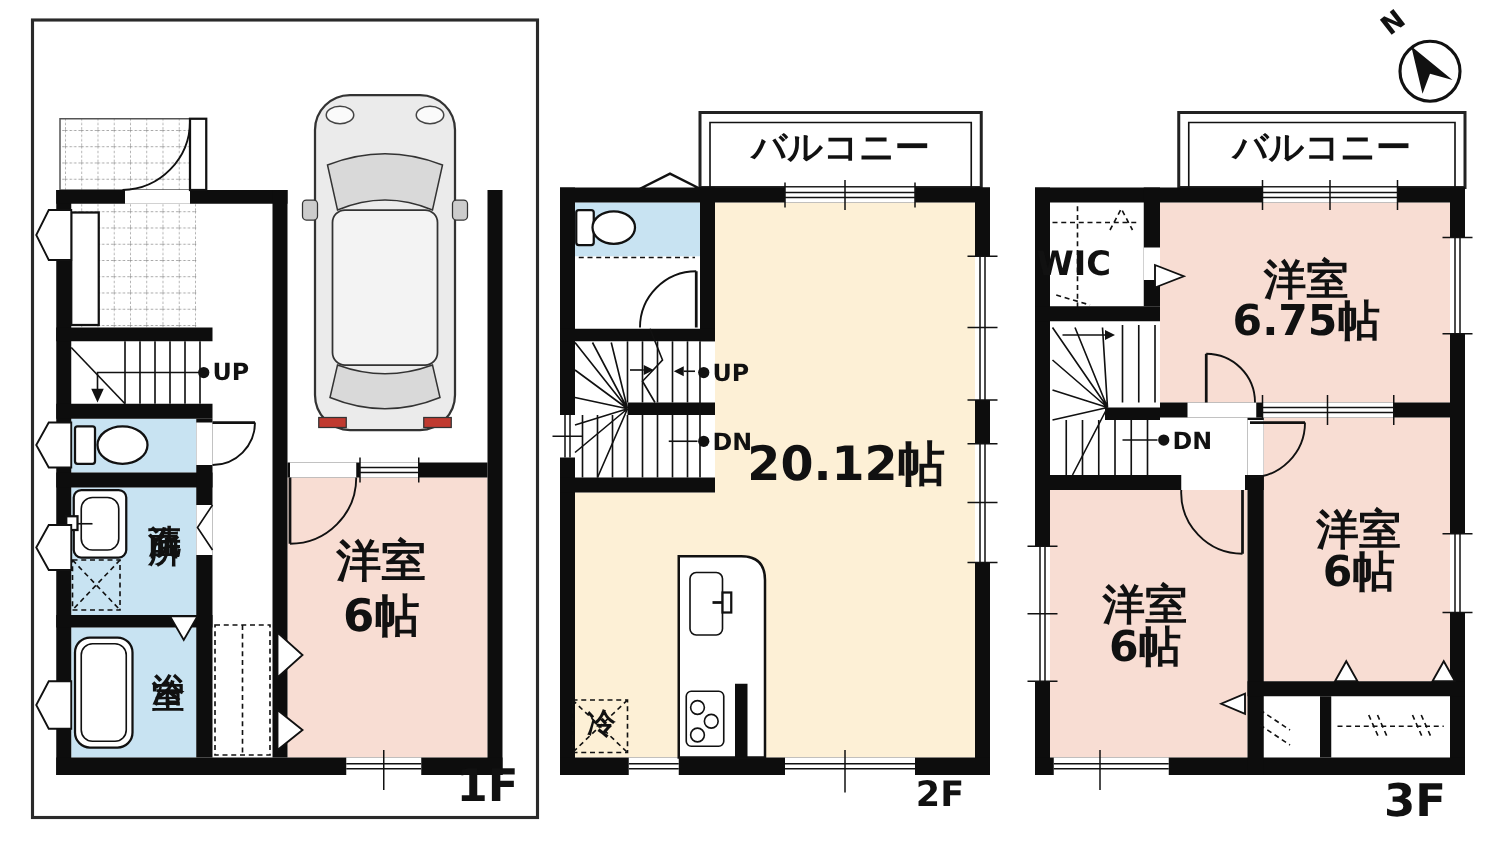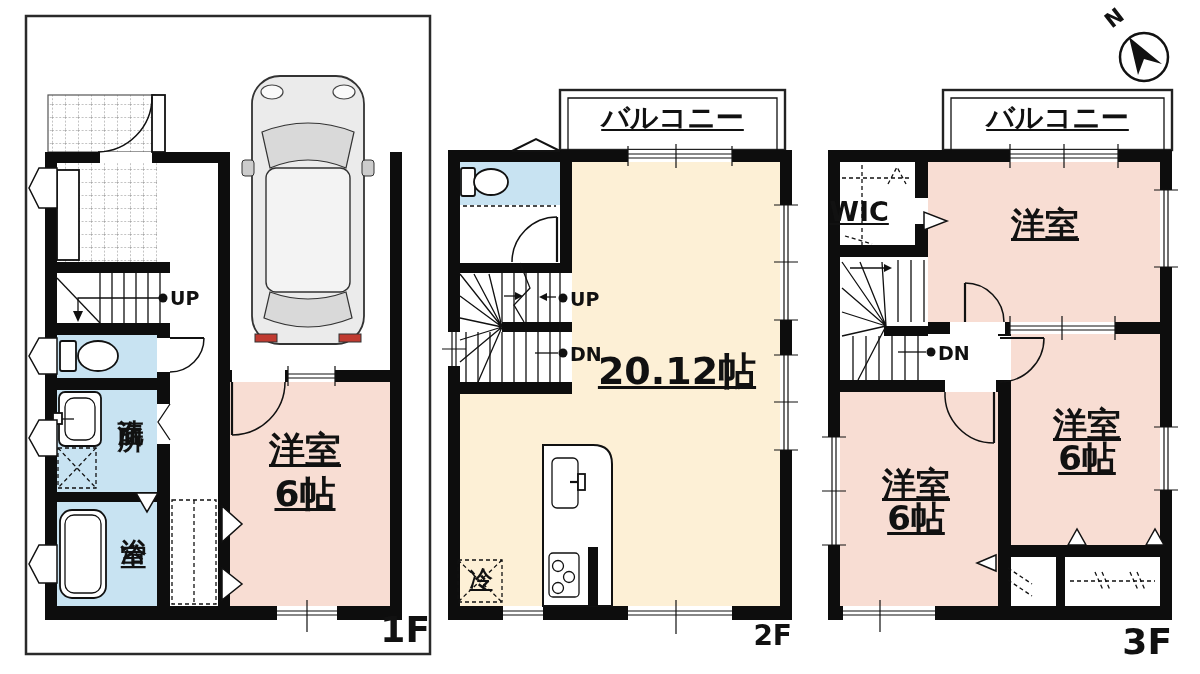--- a/index.html
+++ b/index.html
@@ -1,21 +1,21 @@
 <!DOCTYPE html>
 <html><head>
 <meta charset="utf-8">
 <style>
   html,body{margin:0;padding:0;background:#fff;}
   #plan{position:relative;width:1200px;height:674px;background:#fff;overflow:hidden;
         font-family:"DejaVu Sans","Liberation Sans",sans-serif;}
   #plan svg{position:absolute;left:0;top:0;}
   .lbl{position:absolute;color:#111;font-weight:bold;line-height:1;white-space:nowrap;}
-  .ctr{text-align:center;text-decoration:underline;}
-  .rgt{text-align:right;}
+  .ctr{text-align:center;}
+  .rgt{text-align:center;}
   .vtext{writing-mode:vertical-rl;text-orientation:upright;letter-spacing:3px;white-space:normal;}
   .wall{fill:#0d0d0d;}
   .blue{fill:#c8e3f2;}
   .pink{fill:#f8ddd3;}
   .cream{fill:#fdf0d6;}
   .thin{fill:none;stroke:#111;stroke-width:1.3;}
   .arc{fill:none;stroke:#111;stroke-width:1.5;}
   .leaf{fill:none;stroke:#111;stroke-width:2.2;}
   .fixt{fill:#fff;stroke:#111;stroke-width:1.8;}
   .dash{fill:none;stroke:#111;stroke-width:1.3;stroke-dasharray:4 3;}
@@ -357,20 +357,21 @@
 <div class="lbl" style="left:570px;top:290px;font-size:19px;">UP</div>
 <div class="lbl" style="left:570px;top:345px;font-size:19px;">DN</div>
 <div class="lbl ctr" style="left:577px;top:352px;width:200px;font-size:38px;">20.12帖</div>
 <div class="lbl ctr" style="left:466px;top:568px;width:30px;font-size:23px;">冷</div>
 <div class="lbl rgt" style="left:712px;top:622px;width:80px;font-size:28px;">2F</div>
 
 <div class="lbl ctr" style="left:951px;top:104px;width:213px;font-size:28px;">バルコニー</div>
 <div class="lbl ctr" style="left:819px;top:198px;width:80px;font-size:27px;">WIC</div>
 <div class="lbl" style="left:938px;top:344px;font-size:19px;">DN</div>
 <div class="lbl ctr" style="left:970px;top:207px;width:150px;font-size:34px;">洋室</div>
+<div class="lbl ctr" style="left:970px;top:240px;width:150px;font-size:34px;">6.75帖</div>
 <div class="lbl ctr" style="left:1014px;top:407px;width:146px;font-size:34px;">洋室</div>
 <div class="lbl ctr" style="left:1014px;top:441px;width:146px;font-size:34px;">6帖</div>
 <div class="lbl ctr" style="left:843px;top:467px;width:146px;font-size:34px;">洋室</div>
 <div class="lbl ctr" style="left:843px;top:501px;width:146px;font-size:34px;">6帖</div>
 <div class="lbl rgt" style="left:1092px;top:624px;width:80px;font-size:36px;">3F</div>
 
 <div class="lbl" style="left:1106px;top:8px;font-size:21px;transform:rotate(-38deg);">N</div>
 
 </div>
 

